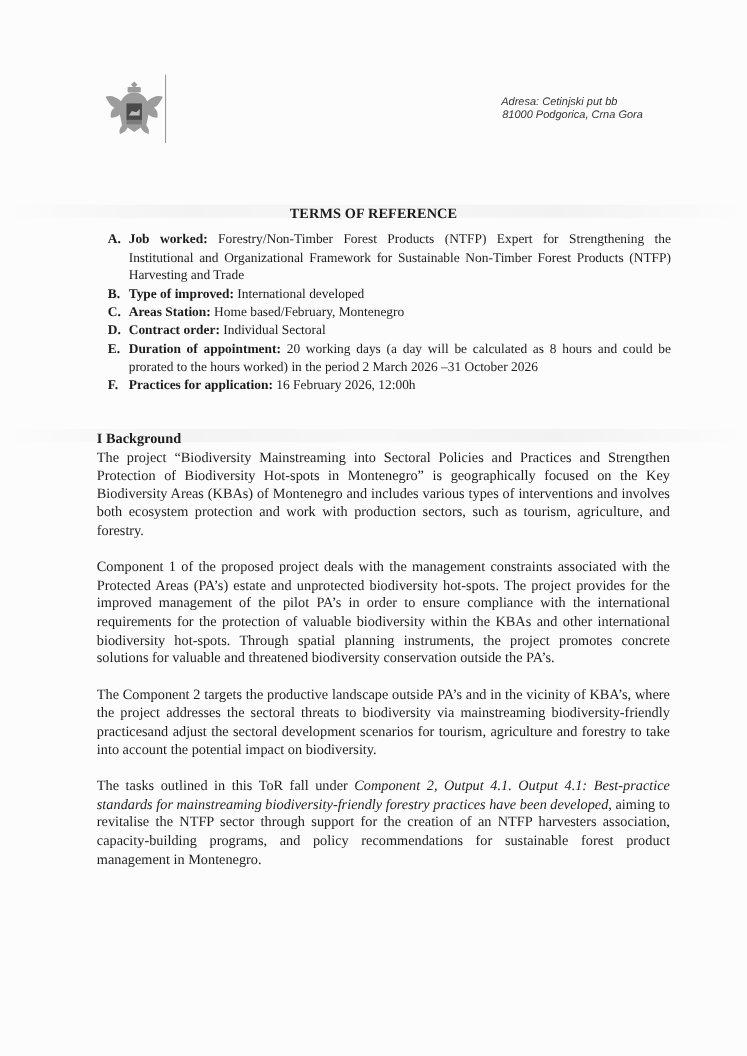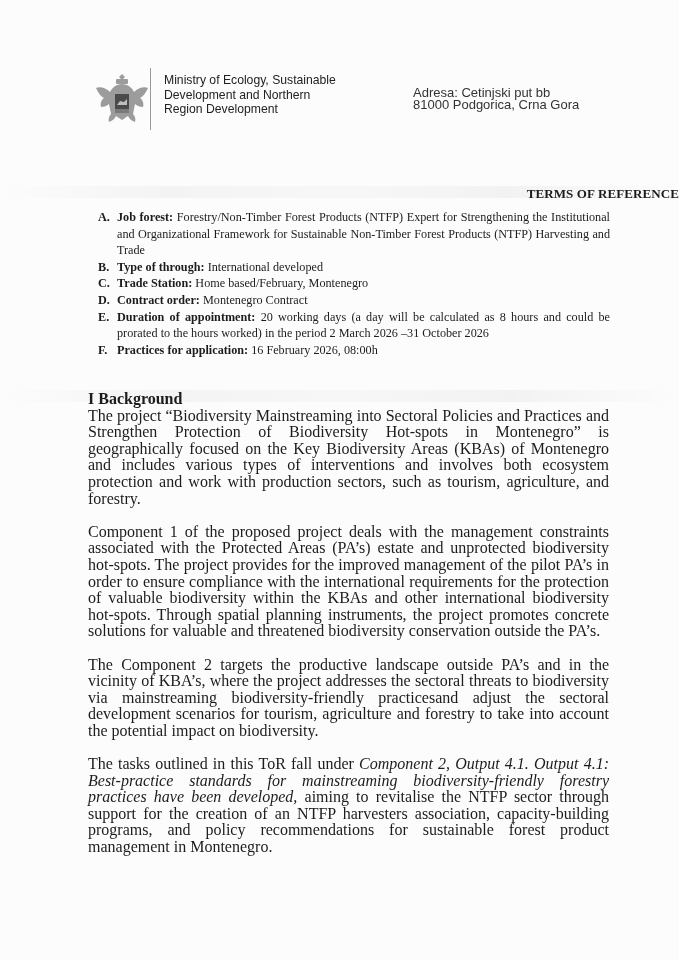--- a/index.html
+++ b/index.html
@@ -4,29 +4,29 @@
   <style>
     * { box-sizing: border-box; margin: 0; padding: 0; }
     html, body { width: 679px; height: 960px; background: #fdfdfd; overflow: hidden; }
     body { position: relative; font-family: "Liberation Serif", serif; color: #1c1c1c; }
     .page { position: absolute; left: 0; top: 0; width: 679px; height: 960px; background: #fcfcfc; }
     .bleed { position: absolute; left: 0; right: 0; height: 12px; background: linear-gradient(90deg, rgba(0,0,0,0.0), rgba(0,0,0,0.035), rgba(0,0,0,0.02), rgba(0,0,0,0.04), rgba(0,0,0,0.0)); }
     .header { position: absolute; left: 93px; top: 68px; width: 540px; height: 70px; }
     .coat { position: absolute; left: 0; top: 2px; width: 58px; height: 60px; }
     .vline { position: absolute; left: 57px; top: 0; width: 1px; height: 62px; background: #9a9a9a; }
     .ministry { position: absolute; left: 71px; top: 5px; font-family: "Liberation Sans", sans-serif; font-size: 12.2px; line-height: 14.6px; color: #222; }
-    .address { position: absolute; left: 320px; top: 19px; width: 215px; text-align: left; font-family: "Liberation Sans", sans-serif; font-size: 13px; line-height: 12px; color: #333; }
+    .address { position: absolute; left: 320px; top: 19px; width: 215px; text-align: center; font-family: "Liberation Sans", sans-serif; font-size: 10px; line-height: 12px; color: #333; font-style: italic; }
     .address div:first-child { padding-right: 24px; }
-    .tor-title { position: absolute; left: 0; width: 679px; top: 186px; text-align: right; font-weight: bold; font-size: 13px; letter-spacing: 0.1px; }
+    .tor-title { position: absolute; left: 0; width: 679px; top: 186px; text-align: center; font-weight: bold; font-size: 13px; letter-spacing: 0.1px; }
     .list { position: absolute; left: 98px; top: 209px; width: 512px; font-size: 12.2px; line-height: 16.6px; }
     .list-item { display: flex; }
     .list-item .marker { width: 19px; flex: 0 0 19px; font-weight: bold; }
     .list-item .body { flex: 1; text-align: justify; }
     .list-item b { font-weight: bold; }
-    .section { position: absolute; left: 88px; width: 521px; font-size: 16px; line-height: 16.6px; text-align: justify; }
+    .section { position: absolute; left: 88px; width: 521px; font-size: 13px; line-height: 16.6px; text-align: justify; }
     .section-heading { font-weight: bold; }
     .para { margin-bottom: 16.6px; }
     .para i { font-style: italic; }
   </style>
 </head>
 <body>
 
 <div class="page">
 
   <div class="bleed" style="top:186px;"></div>
@@ -37,57 +37,52 @@
       <g fill="#9c9c9c">
         <path d="M29 4 l3 3 -3 3 -3 -3z"></path>
         <rect x="23" y="9" width="12" height="5" rx="1"></rect>
         <path d="M29 14 c-6 0 -10 4 -12 8 c-4 -4 -10 -6 -14 -4 c2 4 4 8 8 10 c-3 2 -4 6 -3 9 c3 0 6 -1 8 -3 l2 10 c-2 2 -3 5 -2 8 c3 -1 6 -3 7 -6 l6 4 6 -4 c1 3 4 5 7 6 c1 -3 0 -6 -2 -8 l2 -10 c2 2 5 3 8 3 c1 -3 0 -7 -3 -9 c4 -2 6 -6 8 -10 c-4 -2 -10 0 -14 4 c-2 -4 -6 -8 -12 -8z"></path>
       </g>
       <rect x="22" y="24" width="14" height="15" fill="#4a4a4a"></rect>
       <path d="M24 35 l3 -4 4 1 3 -3 v6z" fill="#bdbdbd"></path>
       <rect x="22" y="39" width="14" height="4" fill="#7a7a7a"></rect>
     </svg>
     <div class="vline"></div>
-    <div class="ministry">
-      <div>Ministry of Ecology, Sustainable</div>
-      <div>Development and Northern</div>
-      <div>Region Development</div>
-    </div>
     <div class="address">
       <div>Adresa: Cetinjski put bb</div>
       <div>81000 Podgorica, Crna Gora</div>
     </div>
   </div>
 
   <div class="tor-title">TERMS OF REFERENCE</div>
 
   <div class="list">
     <div class="list-item">
       <span class="marker">A.</span>
-      <span class="body"><b>Job forest:</b> <span>Forestry/Non-Timber Forest Products (NTFP) Expert for Strengthening the Institutional and Organizational Framework for Sustainable Non-Timber Forest Products (NTFP) Harvesting and Trade</span></span>
+      <span class="body"><b>Job worked:</b> <span>Forestry/Non-Timber Forest Products (NTFP) Expert for Strengthening the Institutional and Organizational Framework for Sustainable Non-Timber Forest Products (NTFP) Harvesting and Trade</span></span>
     </div>
     <div class="list-item">
       <span class="marker">B.</span>
-      <span class="body"><b>Type of through:</b> <span>International developed</span></span>
+      <span class="body"><b>Type of improved:</b> <span>International developed</span></span>
     </div>
     <div class="list-item">
       <span class="marker">C.</span>
-      <span class="body"><b>Trade Station:</b> <span>Home based/February, Montenegro</span></span>
+      <span class="body"><b>Areas Station:</b> <span>Home based/February, Montenegro</span></span>
     </div>
     <div class="list-item">
       <span class="marker">D.</span>
-      <span class="body"><b>Contract order:</b> <span>Montenegro Contract</span></span>
+      <span class="body"><b>Contract order:</b> <span>Individual Sectoral</span></span>
     </div>
     <div class="list-item">
       <span class="marker">E.</span>
       <span class="body"><b>Duration of appointment:</b> <span>20 working days (a day will be calculated as 8 hours and could be prorated to the hours worked) in the period 2 March 2026 –31 October 2026</span></span>
     </div>
     <div class="list-item">
       <span class="marker">F.</span>
-      <span class="body"><b>Practices for application:</b> <span>16 February 2026, 08:00h</span></span>
+      <span class="body"><b>Practices for application:</b> <span>16 February 2026, 12:00h</span></span>
     </div>
   </div>
 
   <div class="section" style="top:391px;">
     <div class="section-heading">I Background</div>
     <p class="para">The project “Biodiversity Mainstreaming into Sectoral Policies and Practices and Strengthen Protection of Biodiversity Hot-spots in Montenegro” is geographically focused on the Key Biodiversity Areas (KBAs) of Montenegro and includes various types of interventions and involves both ecosystem protection and work with production sectors, such as tourism, agriculture, and forestry.</p>
     <p class="para">Component 1 of the proposed project deals with the management constraints associated with the Protected Areas (PA’s) estate and unprotected biodiversity hot-spots. The project provides for the improved management of the pilot PA’s in order to ensure compliance with the international requirements for the protection of valuable biodiversity within the KBAs and other international biodiversity hot-spots. Through spatial planning instruments, the project promotes concrete solutions for valuable and threatened biodiversity conservation outside the PA’s.</p>
     <p class="para">The Component 2 targets the productive landscape outside PA’s and in the vicinity of KBA’s, where the project addresses the sectoral threats to biodiversity via mainstreaming biodiversity-friendly practicesand adjust the sectoral development scenarios for tourism, agriculture and forestry to take into account the potential impact on biodiversity.</p>
     <p class="para"><span>The tasks outlined in this ToR fall under </span><i>Component 2, Output 4.1. Output 4.1: Best-practice standards for mainstreaming biodiversity-friendly forestry practices have been developed,</i><span> aiming to revitalise the NTFP sector through support for the creation of an NTFP harvesters association, capacity-building programs, and policy recommendations for sustainable forest product management in Montenegro.</span></p>
   </div>

